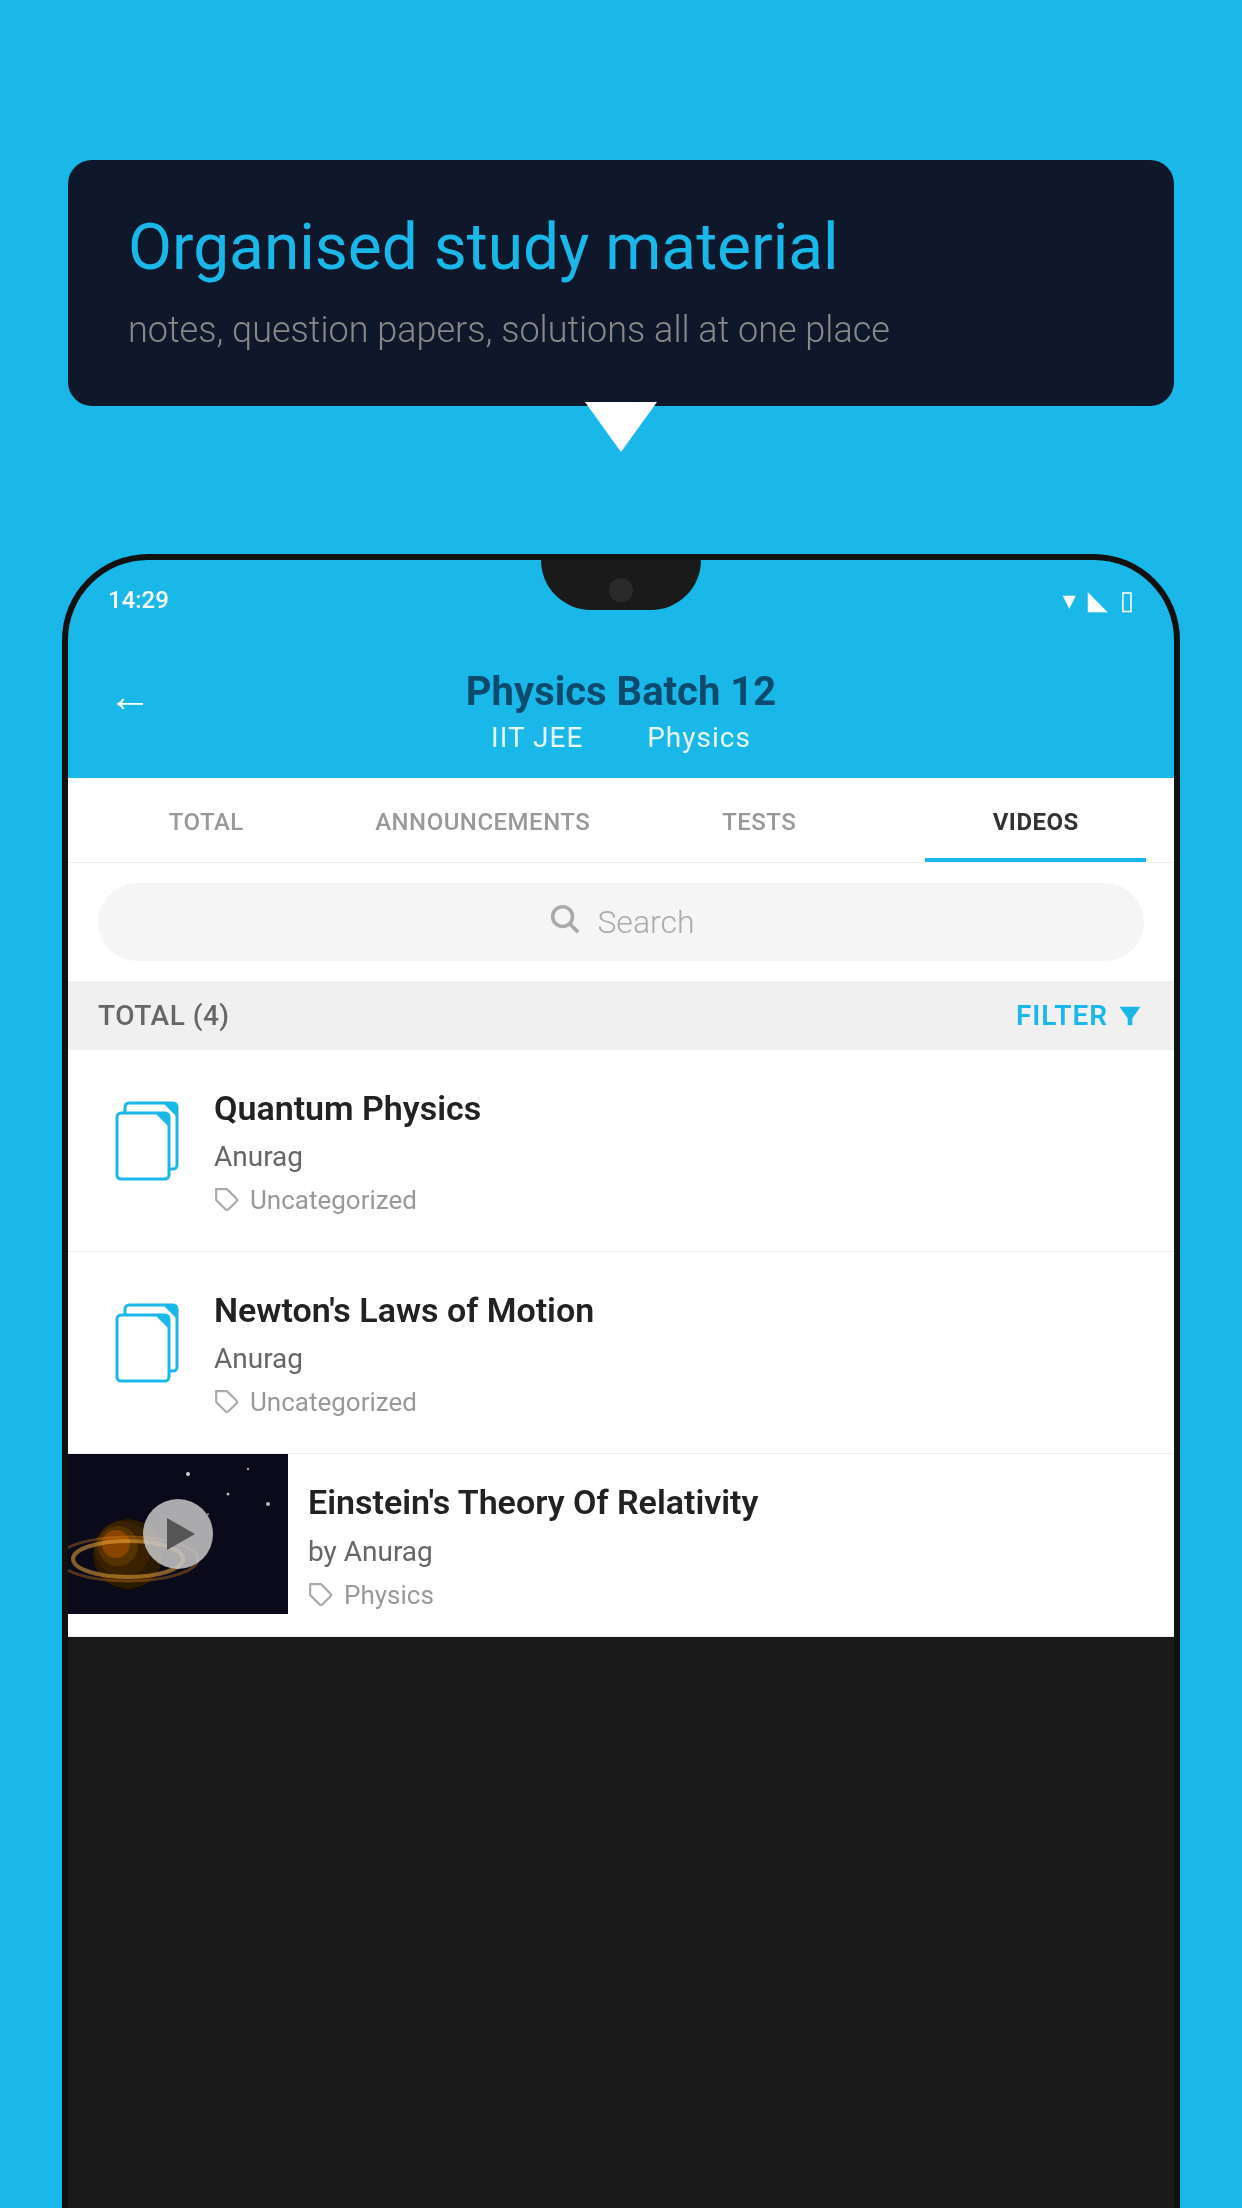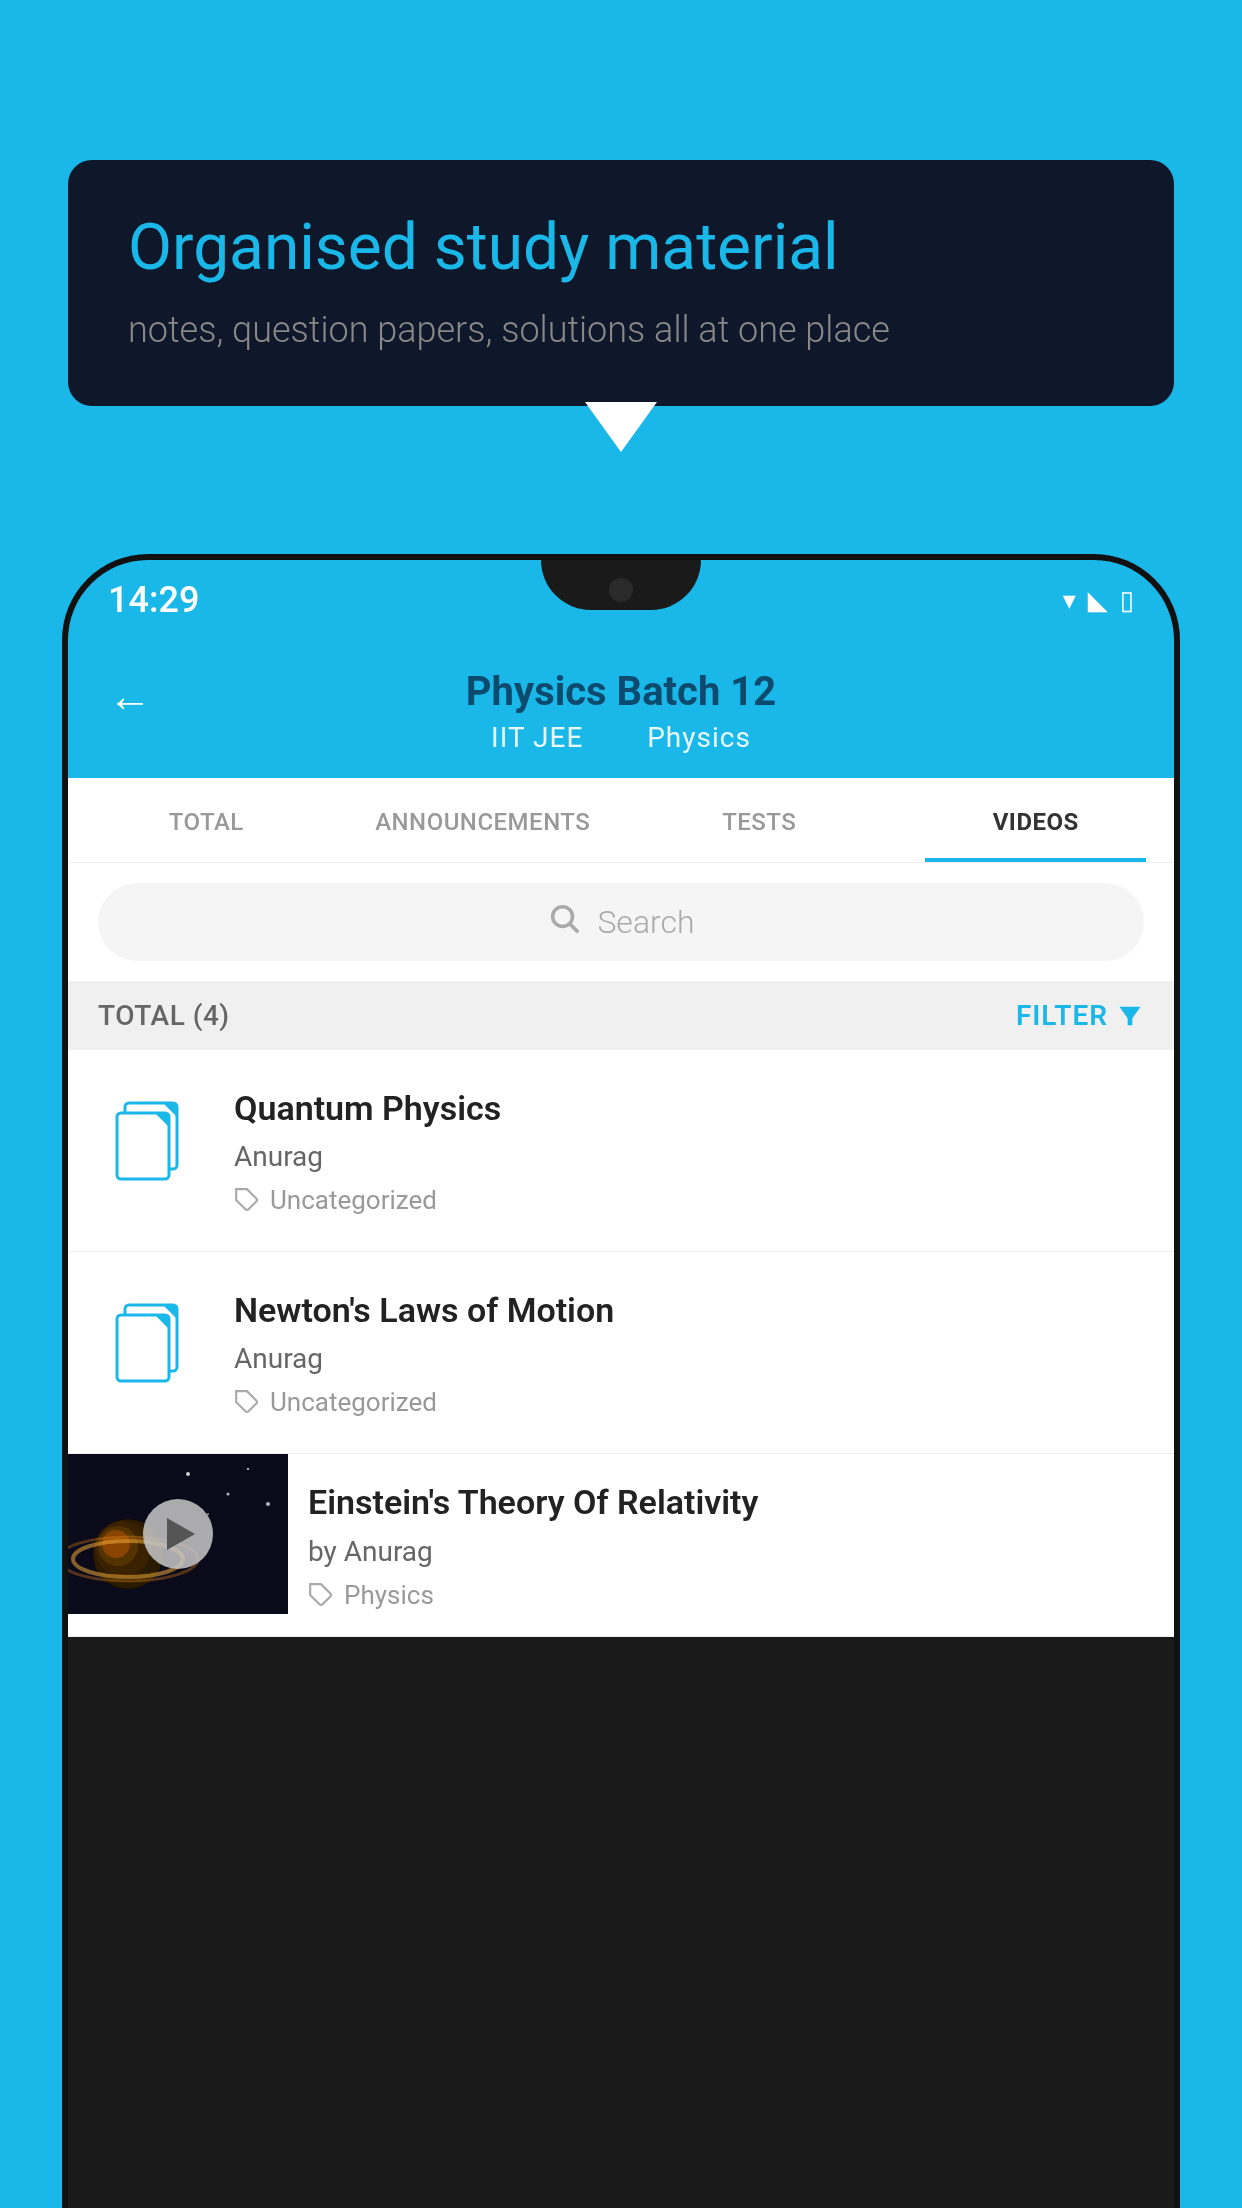--- a/index.html
+++ b/index.html
@@ -95,21 +95,21 @@
       left: 50%;
       transform: translateX(-50%);
       width: 24px;
       height: 24px;
       background: #2a2a2a;
       border-radius: 50%;
       z-index: 11;
     }
 
     .status-time {
-      font-size: 36px;
+      font-size: 24px;
       color: white;
       font-weight: 500;
     }
 
     .status-icons {
       display: flex;
       align-items: center;
       gap: 12px;
     }
 
@@ -240,21 +240,21 @@
     
     .video-list {
       background: white;
     }
 
     .video-item {
       display: flex;
       align-items: flex-start;
       padding: 36px 30px;
       border-bottom: 1px solid #eee;
-      gap: 36px;
+      gap: 16px;
     }
 
     .video-thumbnail-area {
       width: 100px;
       height: 110px;
       flex-shrink: 0;
       display: flex;
       align-items: center;
       justify-content: center;
     }

